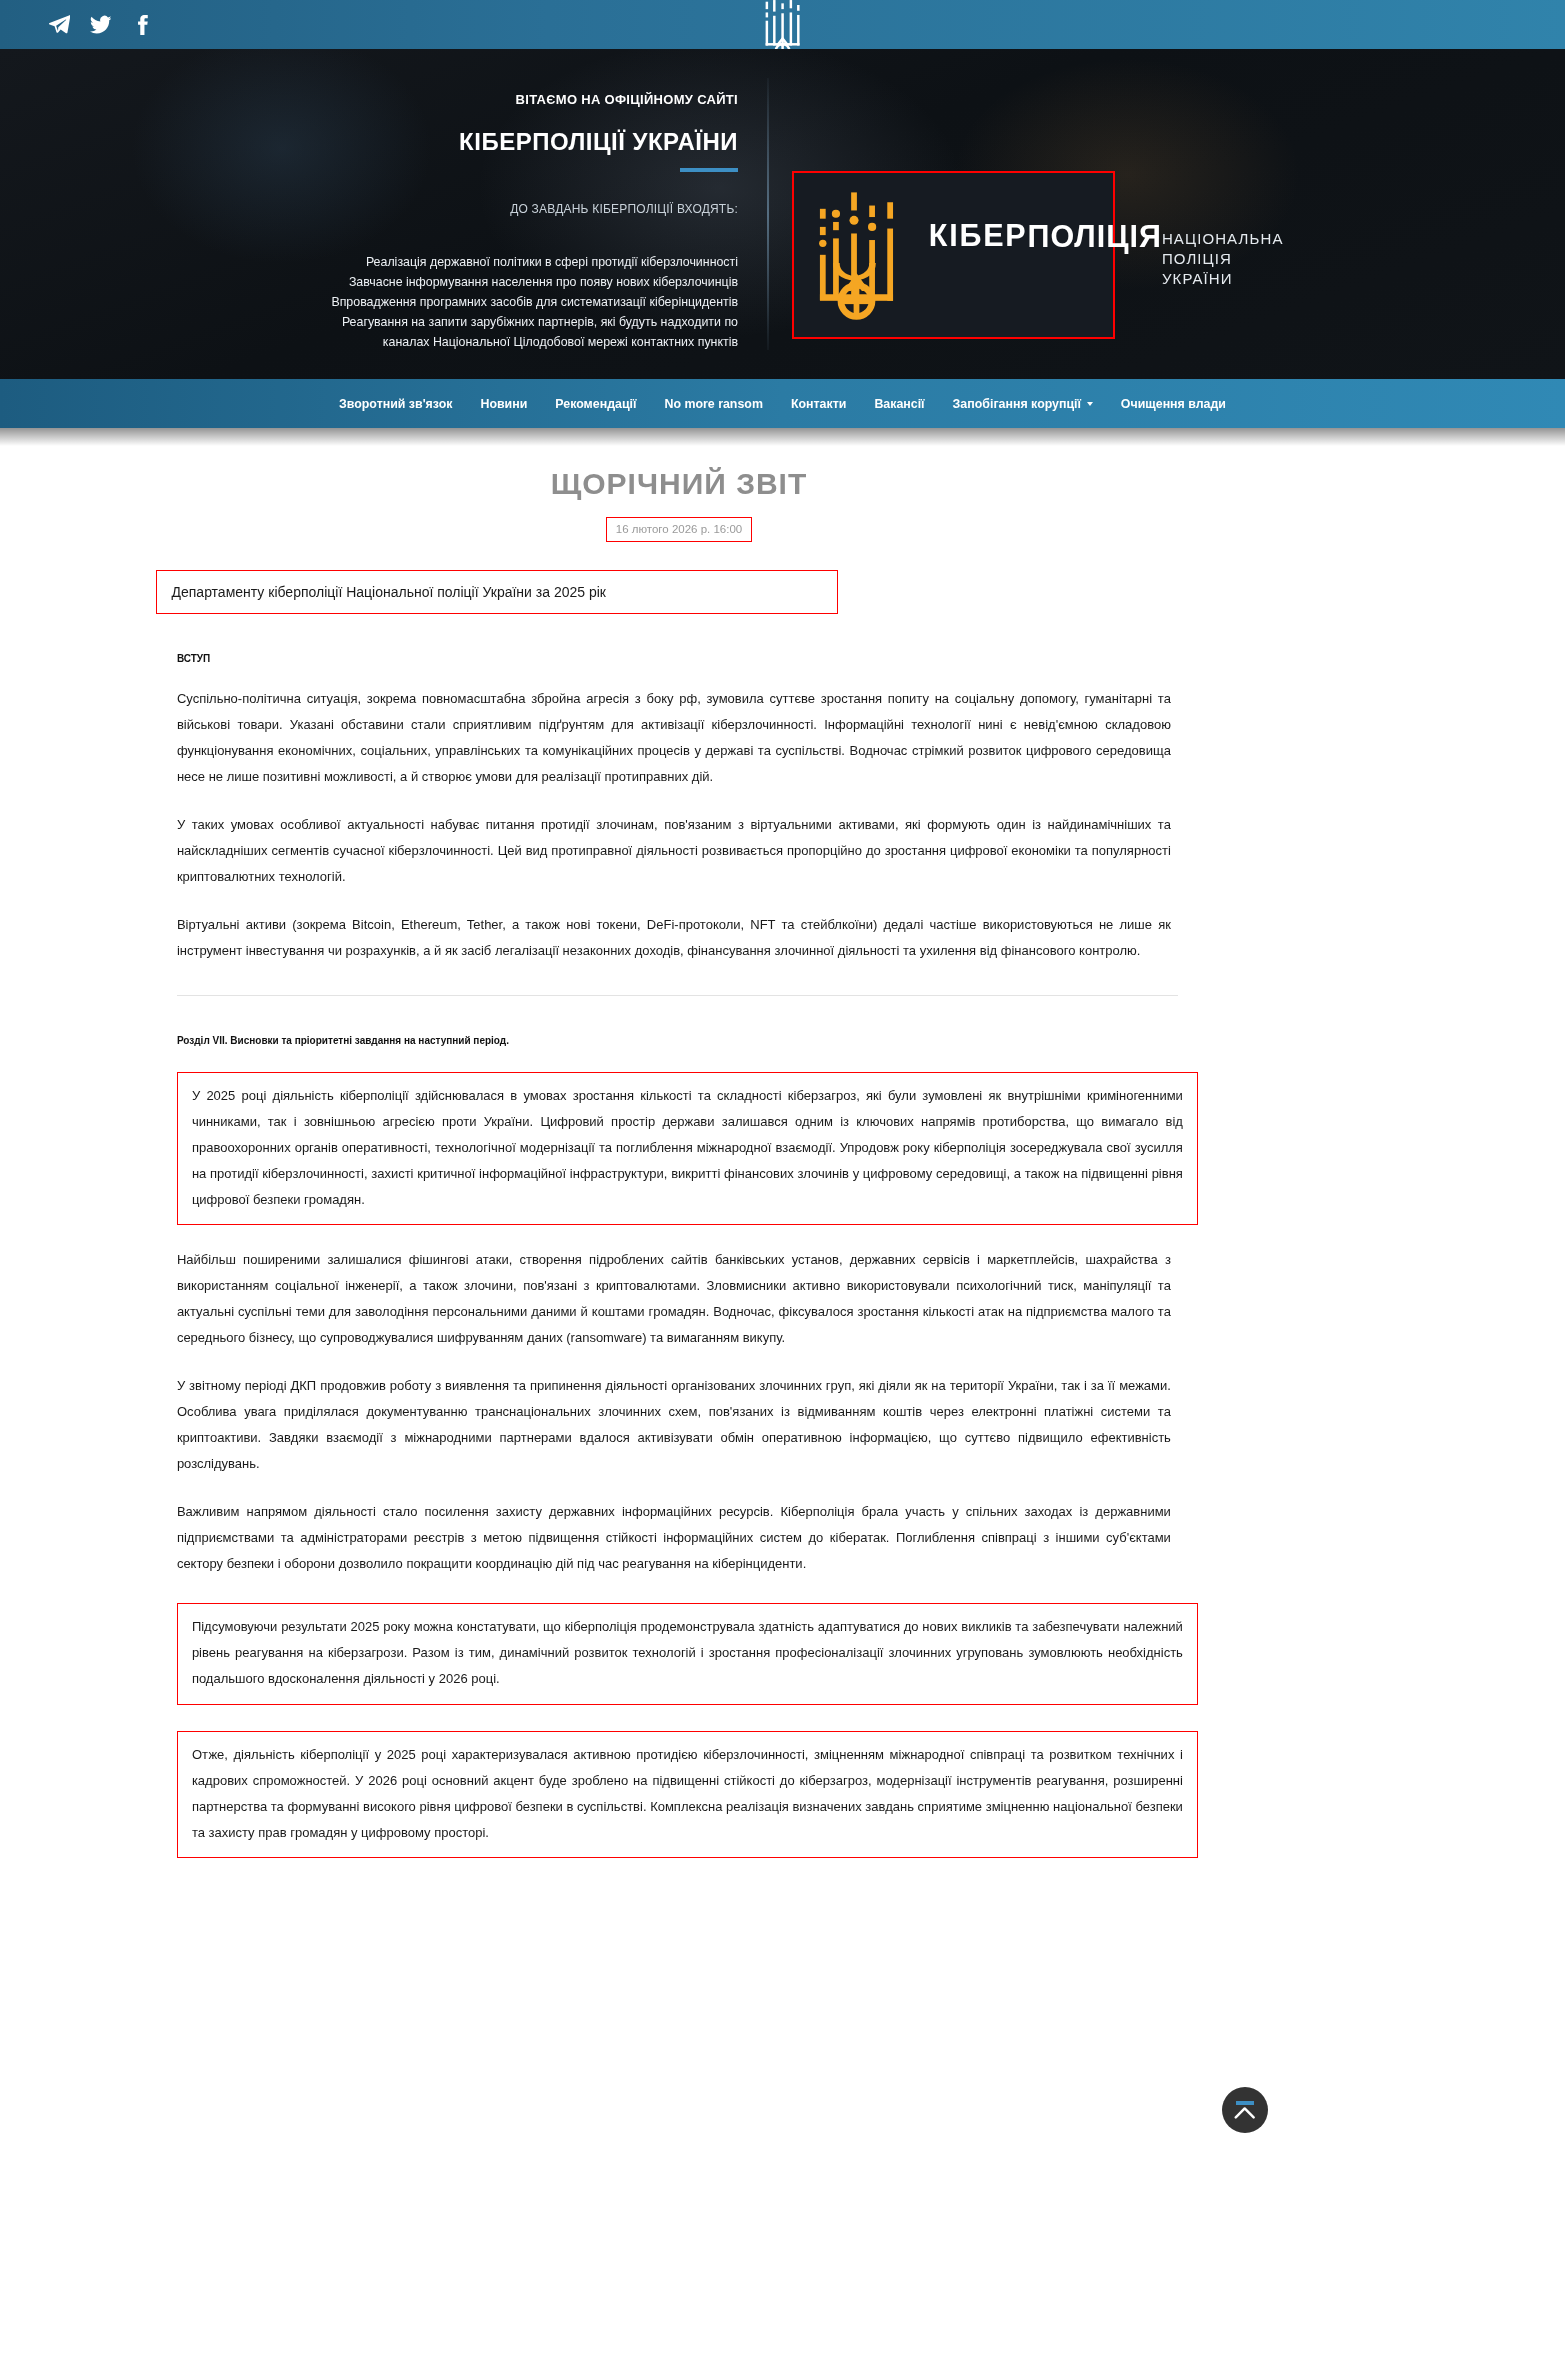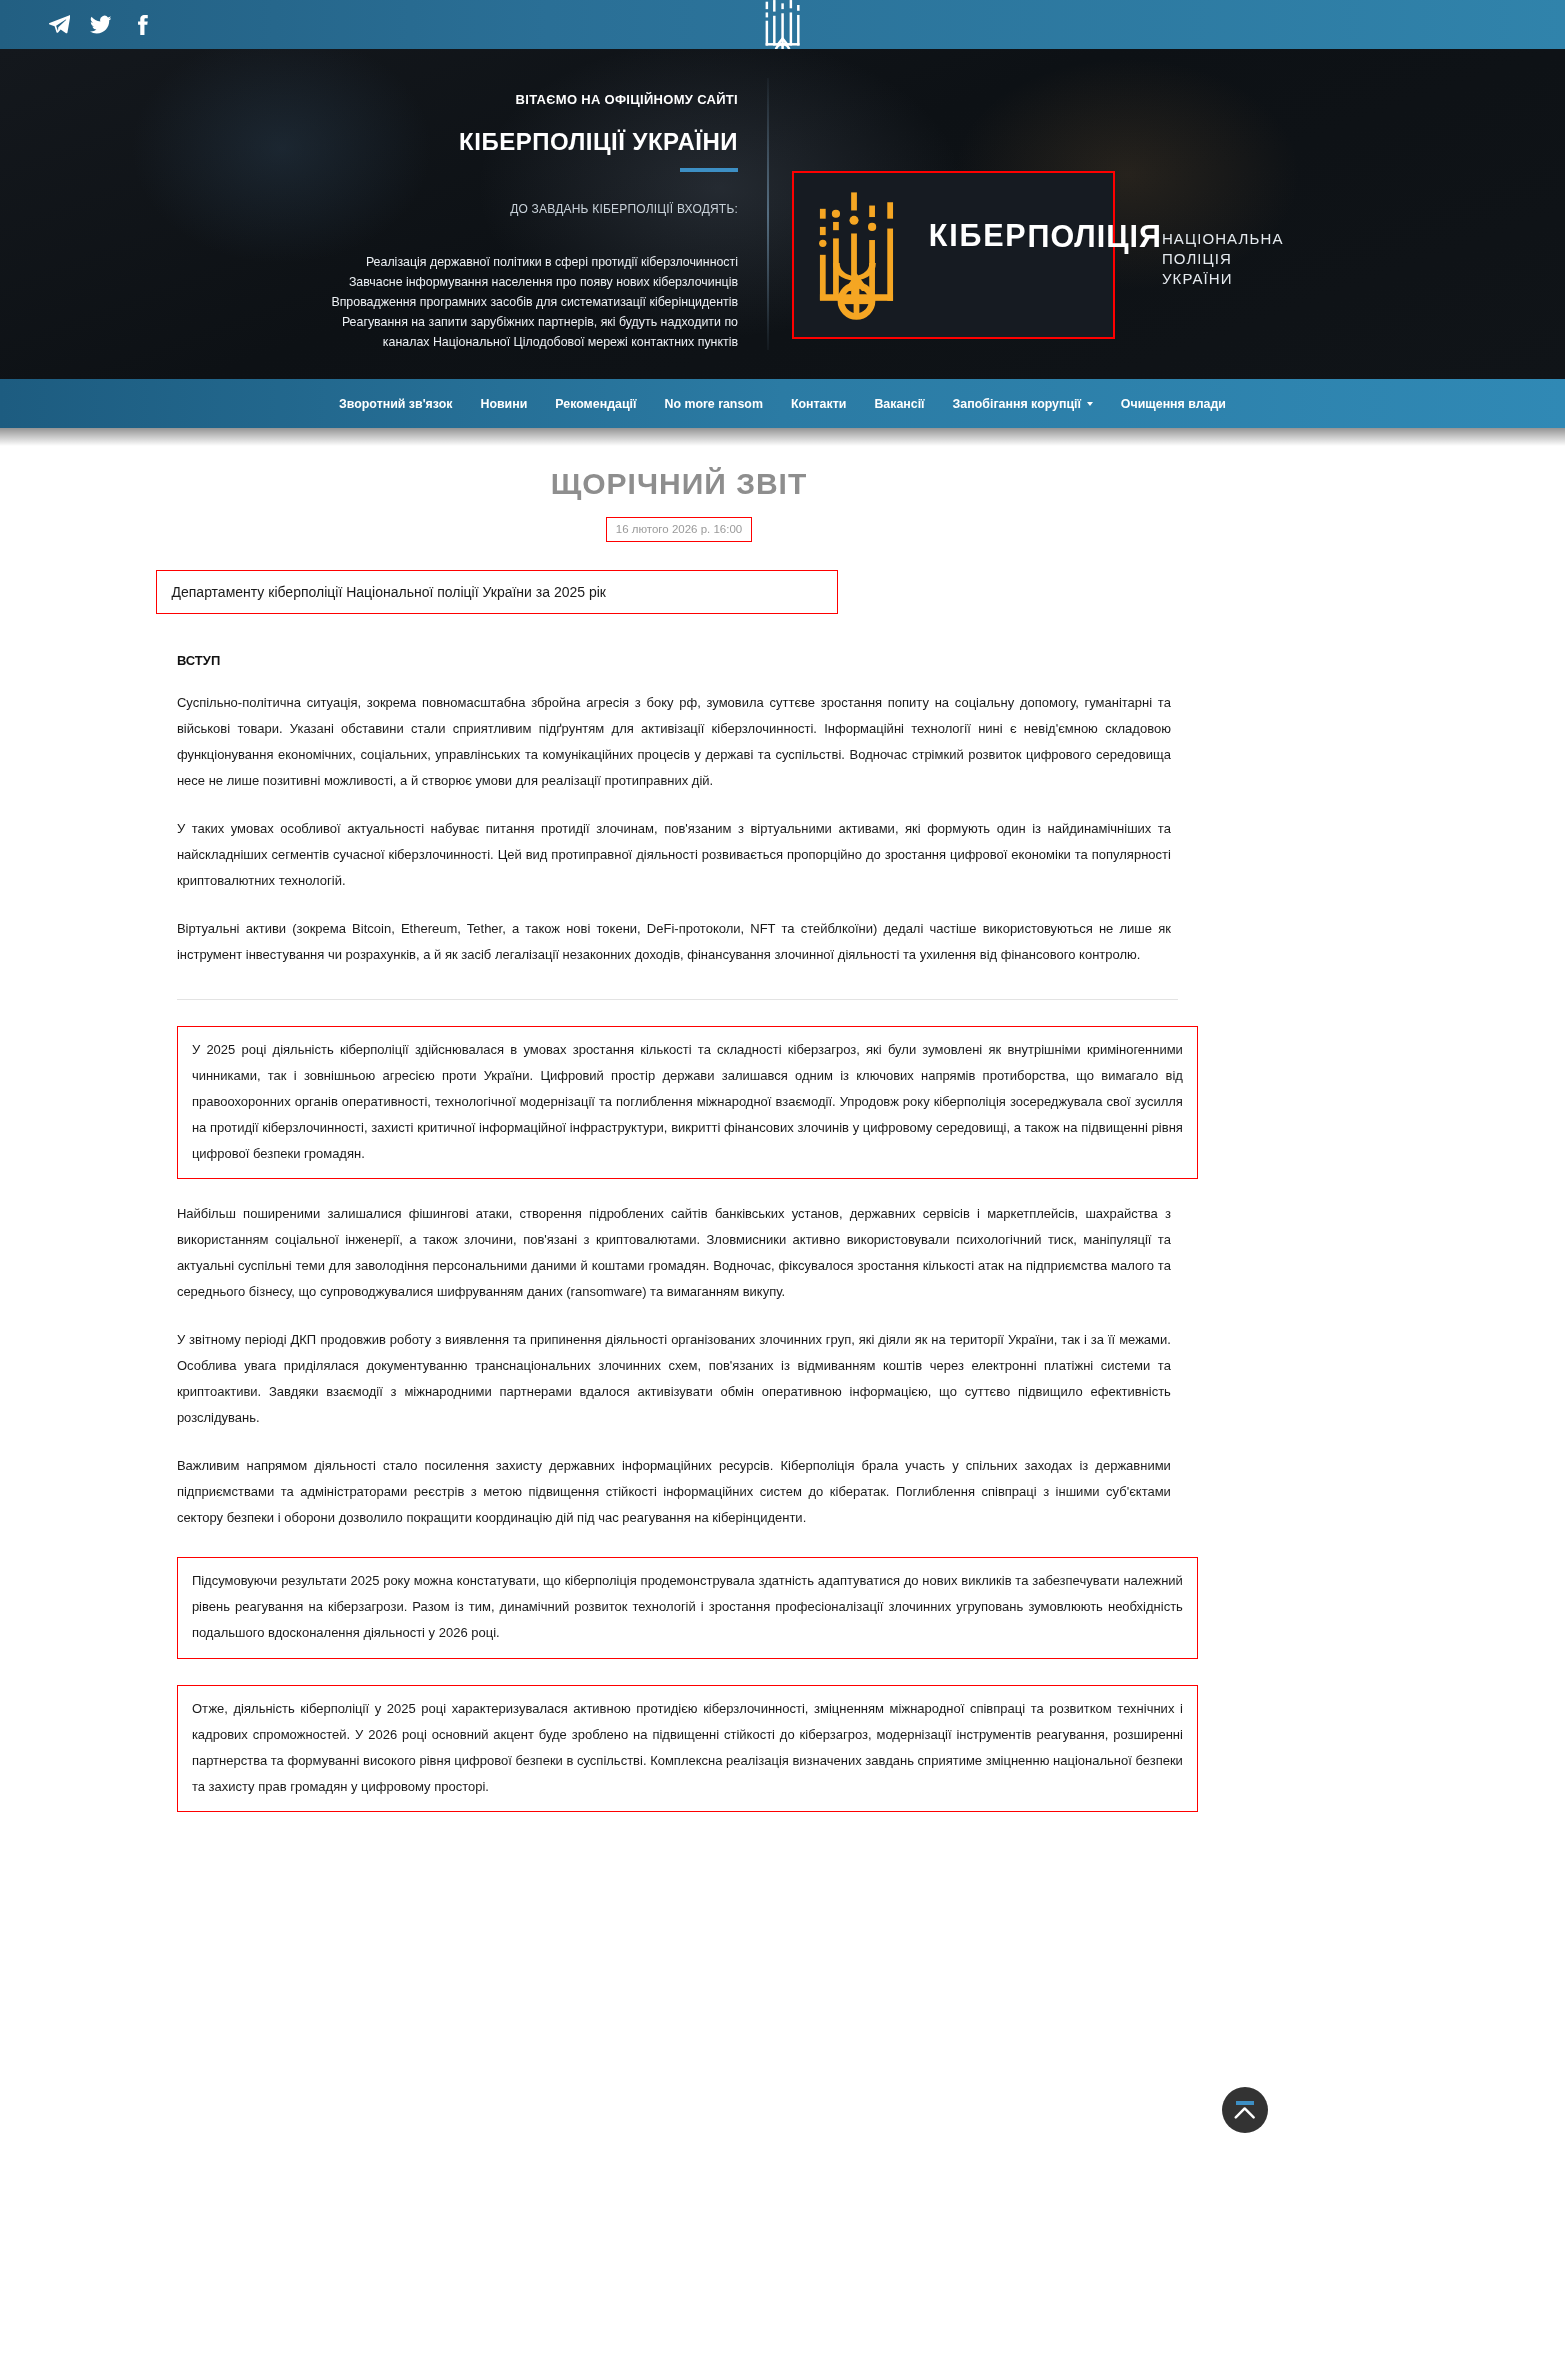--- a/index.html
+++ b/index.html
@@ -222,21 +222,21 @@
     padding: 13px 15px;
     width: 682px;
     color: #1a1a1a;
     font-size: 14px;
   }
 
   .section-h {
     margin-top: 39px;
     margin-left: 21.4px;
     color: #111111;
-    font-size: 13px;
+    font-size: 10px;
     font-weight: bold;
   }
 
   .para {
     margin-top: 22px;
     margin-left: 21.4px;
     width: 994px;
     color: #1a1a1a;
     font-size: 13px;
     line-height: 2.0;
@@ -431,20 +431,21 @@
     </div>
 
     <h2 class="section-h">ВСТУП</h2>
 
     <p class="para">Суспільно-політична ситуація, зокрема повномасштабна збройна агресія з боку рф, зумовила суттєве зростання попиту на соціальну допомогу, гуманітарні та військові товари. Указані обставини стали сприятливим підґрунтям для активізації кіберзлочинності. Інформаційні технології нині є невід'ємною складовою функціонування економічних, соціальних, управлінських та комунікаційних процесів у державі та суспільстві. Водночас стрімкий розвиток цифрового середовища несе не лише позитивні можливості, а й створює умови для реалізації протиправних дій.</p>
     <p class="para">У таких умовах особливої актуальності набуває питання протидії злочинам, пов'язаним з віртуальними активами, які формують один із найдинамічніших та найскладніших сегментів сучасної кіберзлочинності. Цей вид протиправної діяльності розвивається пропорційно до зростання цифрової економіки та популярності криптовалютних технологій.</p>
     <p class="para">Віртуальні активи (зокрема Bitcoin, Ethereum, Tether, а також нові токени, DeFi-протоколи, NFT та стейблкоїни) дедалі частіше використовуються не лише як інструмент інвестування чи розрахунків, а й як засіб легалізації незаконних доходів, фінансування злочинної діяльності та ухилення від фінансового контролю.</p>
 
     <div class="hr-soft"></div>
 
+    <h2 class="section-h">Розділ VII. Висновки та пріоритетні завдання на наступний період.</h2>
 
     <div class="boxed">У 2025 році діяльність кіберполіції здійснювалася в умовах зростання кількості та складності кіберзагроз, які були зумовлені як внутрішніми криміногенними чинниками, так і зовнішньою агресією проти України. Цифровий простір держави залишався одним із ключових напрямів протиборства, що вимагало від правоохоронних органів оперативності, технологічної модернізації та поглиблення міжнародної взаємодії. Упродовж року кіберполіція зосереджувала свої зусилля на протидії кіберзлочинності, захисті критичної інформаційної інфраструктури, викритті фінансових злочинів у цифровому середовищі, а також на підвищенні рівня цифрової безпеки громадян.</div>
 
     <p class="para">Найбільш поширеними залишалися фішингові атаки, створення підроблених сайтів банківських установ, державних сервісів і маркетплейсів, шахрайства з використанням соціальної інженерії, а також злочини, пов'язані з криптовалютами. Зловмисники активно використовували психологічний тиск, маніпуляції та актуальні суспільні теми для заволодіння персональними даними й коштами громадян. Водночас, фіксувалося зростання кількості атак на підприємства малого та середнього бізнесу, що супроводжувалися шифруванням даних (ransomware) та вимаганням викупу.</p>
     <p class="para">У звітному періоді ДКП продовжив роботу з виявлення та припинення діяльності організованих злочинних груп, які діяли як на території України, так і за її межами. Особлива увага приділялася документуванню транснаціональних злочинних схем, пов'язаних із відмиванням коштів через електронні платіжні системи та криптоактиви. Завдяки взаємодії з міжнародними партнерами вдалося активізувати обмін оперативною інформацією, що суттєво підвищило ефективність розслідувань.</p>
     <p class="para">Важливим напрямом діяльності стало посилення захисту державних інформаційних ресурсів. Кіберполіція брала участь у спільних заходах із державними підприємствами та адміністраторами реєстрів з метою підвищення стійкості інформаційних систем до кібератак. Поглиблення співпраці з іншими суб'єктами сектору безпеки і оборони дозволило покращити координацію дій під час реагування на кіберінциденти.</p>
 
     <div class="boxed">Підсумовуючи результати 2025 року можна констатувати, що кіберполіція продемонструвала здатність адаптуватися до нових викликів та забезпечувати належний рівень реагування на кіберзагрози. Разом із тим, динамічний розвиток технологій і зростання професіоналізації злочинних угруповань зумовлюють необхідність подальшого вдосконалення діяльності у 2026 році.</div>
 
     <div class="boxed">Отже, діяльність кіберполіції у 2025 році характеризувалася активною протидією кіберзлочинності, зміцненням міжнародної співпраці та розвитком технічних і кадрових спроможностей. У 2026 році основний акцент буде зроблено на підвищенні стійкості до кіберзагроз, модернізації інструментів реагування, розширенні партнерства та формуванні високого рівня цифрової безпеки в суспільстві. Комплексна реалізація визначених завдань сприятиме зміцненню національної безпеки та захисту прав громадян у цифровому просторі.</div>

